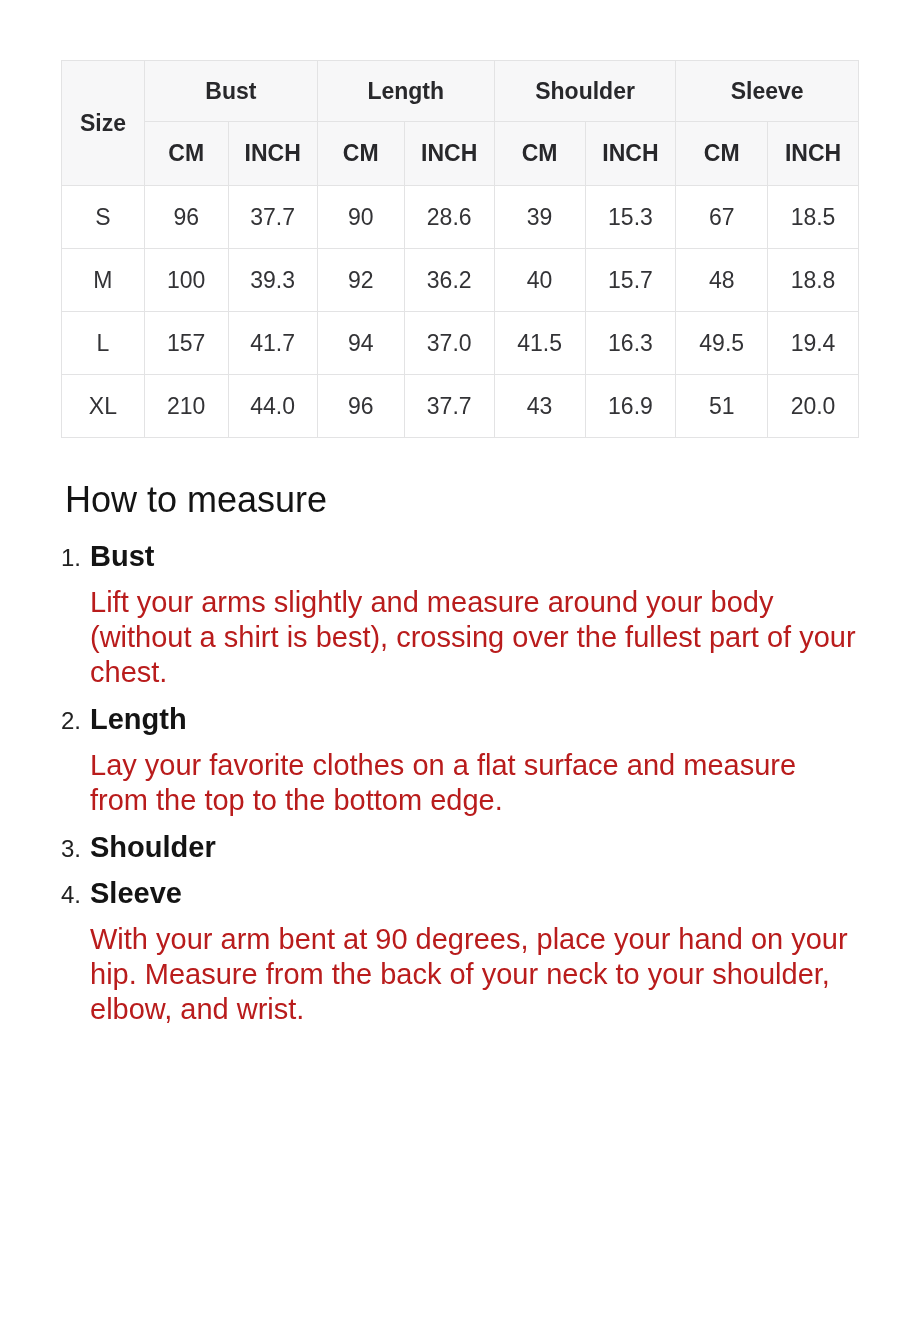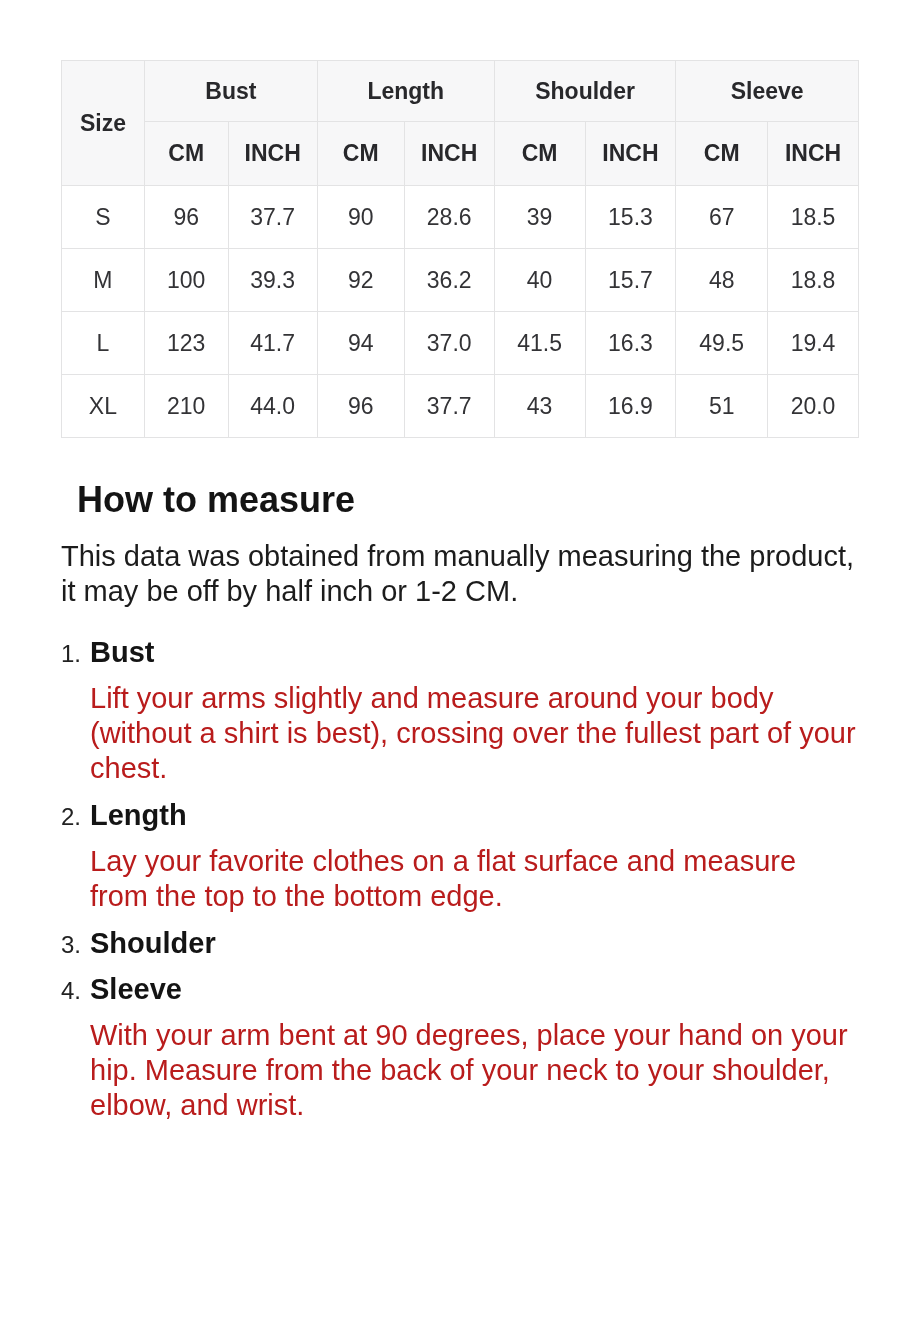--- a/index.html
+++ b/index.html
@@ -43,23 +43,23 @@
     height: 63px;
     background: #ffffff;
     font-weight: normal;
     color: #333336;
   }
 
   
   h2.htm-title {
     font-size: 36px;
     line-height: 43px;
-    font-weight: bold;
+    font-weight: normal;
     color: #141414;
-    margin: 40px 0 18px 16px;
+    margin: 40px 0 18px 4px;
   }
   p.htm-intro {
     font-size: 29px;
     line-height: 35px;
     margin: 0 0 26px 0;
     color: #1c1c1c;
   }
   ol.steps {
     list-style: none;
     margin: 0;
@@ -145,21 +145,21 @@
         <td>39.3</td>
         <td>92</td>
         <td>36.2</td>
         <td>40</td>
         <td>15.7</td>
         <td>48</td>
         <td>18.8</td>
       </tr>
       <tr>
         <td>L</td>
-        <td>123</td>
+        <td>157</td>
         <td>41.7</td>
         <td>94</td>
         <td>37.0</td>
         <td>41.5</td>
         <td>16.3</td>
         <td>49.5</td>
         <td>19.4</td>
       </tr>
       <tr>
         <td>XL</td>
@@ -170,21 +170,20 @@
         <td>43</td>
         <td>16.9</td>
         <td>51</td>
         <td>20.0</td>
       </tr>
     </tbody>
   </table>
 
   <h2 class="htm-title">How to measure</h2>
 
-  <p class="htm-intro">This data was obtained from manually measuring the product, it may be off by half inch or 1-2 CM.</p>
 
   <ol class="steps">
     <li>
       <div class="step-head">
         <span class="step-num">1.</span>
         <span class="step-title">Bust</span>
       </div>
       <p class="step-desc">Lift your arms slightly and measure around your body (without a shirt is best), crossing over the fullest part of your chest.</p>
     </li>
     <li>

